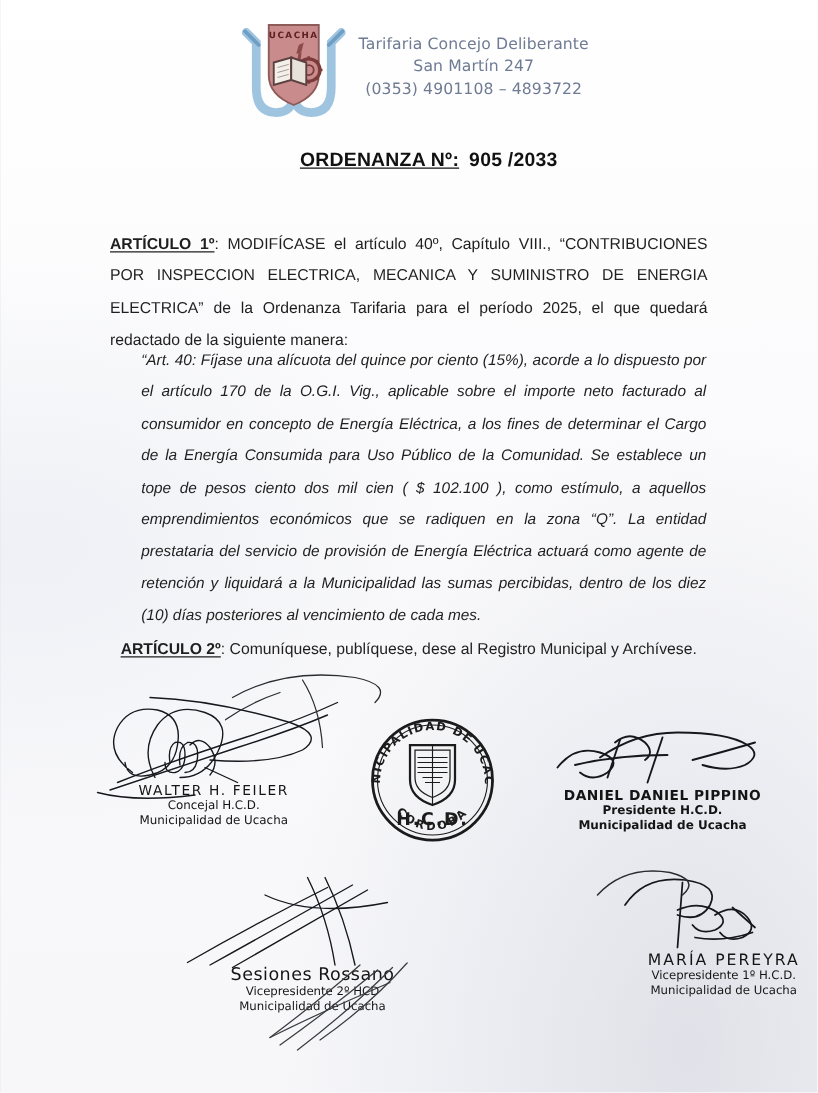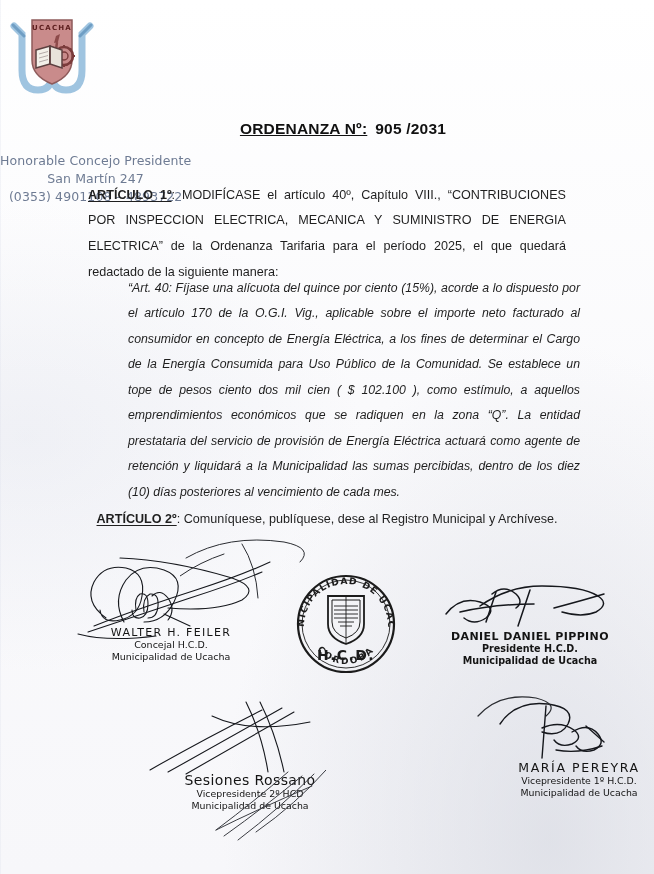--- a/index.html
+++ b/index.html
@@ -35,22 +35,20 @@
   }
 
   
   .header {
     position: absolute;
     left: 0; top: 12px;
     width: 654px;
     display: flex;
     align-items: flex-start;
     justify-content: center;
-    gap: 34px;
-    flex-direction: column;
   }
   .crest {
     position: relative;
     width: 104px;
     height: 92px;
     flex: none;
   }
   .crest svg { display:block; }
   .header-lines {
     padding-top: 14px;
@@ -102,21 +100,20 @@
   .quote-block {
     position: absolute;
     top: 276px;
     left: 113px;
     width: 452px;
     font-style: italic;
     font-size: 12.3px;
     line-height: 2.07;
     text-align: justify;
     color: #1f1f1f;
-    margin-left: 15px;
   }
 
   
   .sig {
     position: absolute;
     text-align: center;
   }
   .sig .scribble { position: relative; height: 70px; }
   .sig .scribble svg { position:absolute; left:50%; transform: translateX(-50%); top:0; }
   .sig .name {
@@ -205,28 +202,28 @@
         <path d="M50 34 L50 52" stroke="#5d4040" stroke-width="1.2"></path>
         <g stroke="#9a8c8c" stroke-width="0.7">
           <path d="M39 42 L48 39.5"></path>
             <path d="M39 46 L48 43.5"></path>
             <path d="M39 50 L48 47.5"></path>
         </g>
       </svg>
     </div>
 
     <div class="header-lines">
-      <div>Honorable Concejo Presidente</div>
+      <div>Tarifaria Concejo Deliberante</div>
       <div>San Martín 247</div>
       <div>(0353) 4901108 – 4893722</div>
     </div>
   </div>
 
   <div class="title">
-    <span class="u">ORDENANZA Nº:</span><span class="num">905 /2031</span>
+    <span class="u">ORDENANZA Nº:</span><span class="num">905 /2033</span>
   </div>
 
   <div class="body-block art1">
     <p class="para"><span class="lead">ARTÍCULO 1º</span><span>: MODIFÍCASE el artículo 40º, Capítulo VIII., “CONTRIBUCIONES POR INSPECCION ELECTRICA, MECANICA Y SUMINISTRO DE ENERGIA ELECTRICA” de la Ordenanza Tarifaria para el período 2025, el que quedará redactado de la siguiente manera:</span></p>
   </div>
 
   <div class="quote-block">“Art. 40: Fíjase una alícuota del quince por ciento (15%), acorde a lo dispuesto por el artículo 170 de la O.G.I. Vig., aplicable sobre el importe neto facturado al consumidor en concepto de Energía Eléctrica, a los fines de determinar el Cargo de la Energía Consumida para Uso Público de la Comunidad. Se establece un tope de pesos ciento dos mil cien ( $ 102.100 ), como estímulo, a aquellos emprendimientos económicos que se radiquen en la zona “Q”.  La entidad prestataria del servicio de provisión de Energía Eléctrica actuará como agente de retención y liquidará a la Municipalidad las sumas percibidas, dentro de los diez (10) días posteriores al vencimiento de cada mes.</div>
 
   <div class="body-block art2">
     <p class="para nojust"><span class="lead">ARTÍCULO 2º</span><span>: Comuníquese, publíquese, dese al Registro Municipal y Archívese.</span></p>

